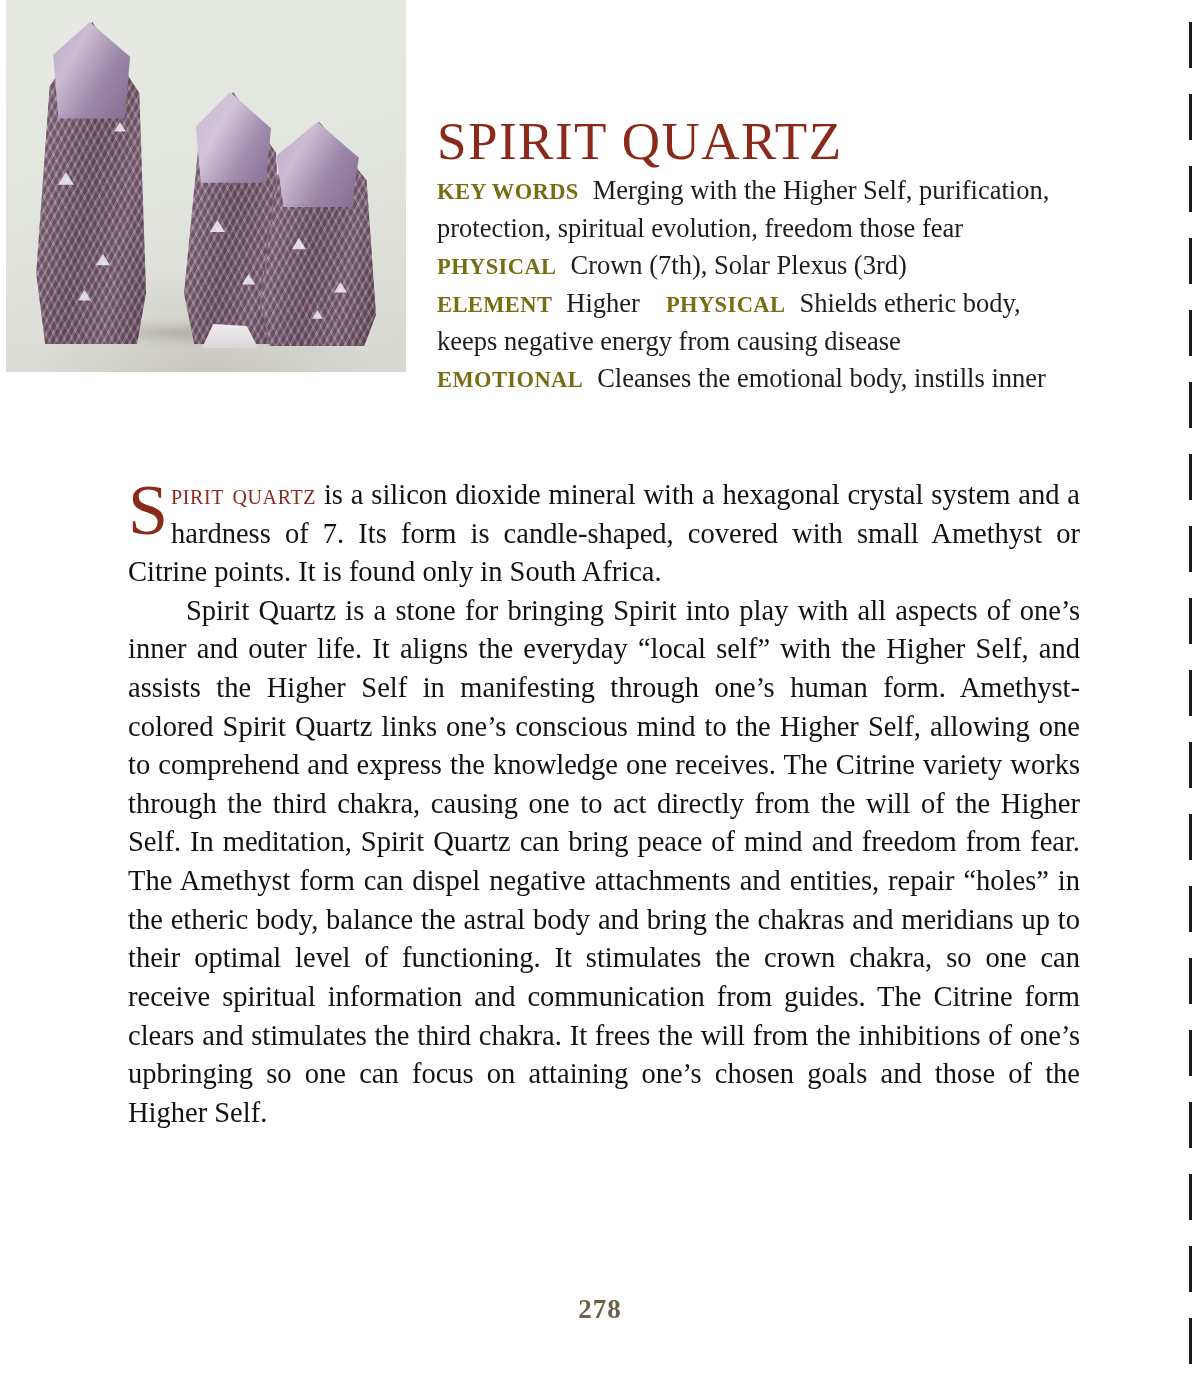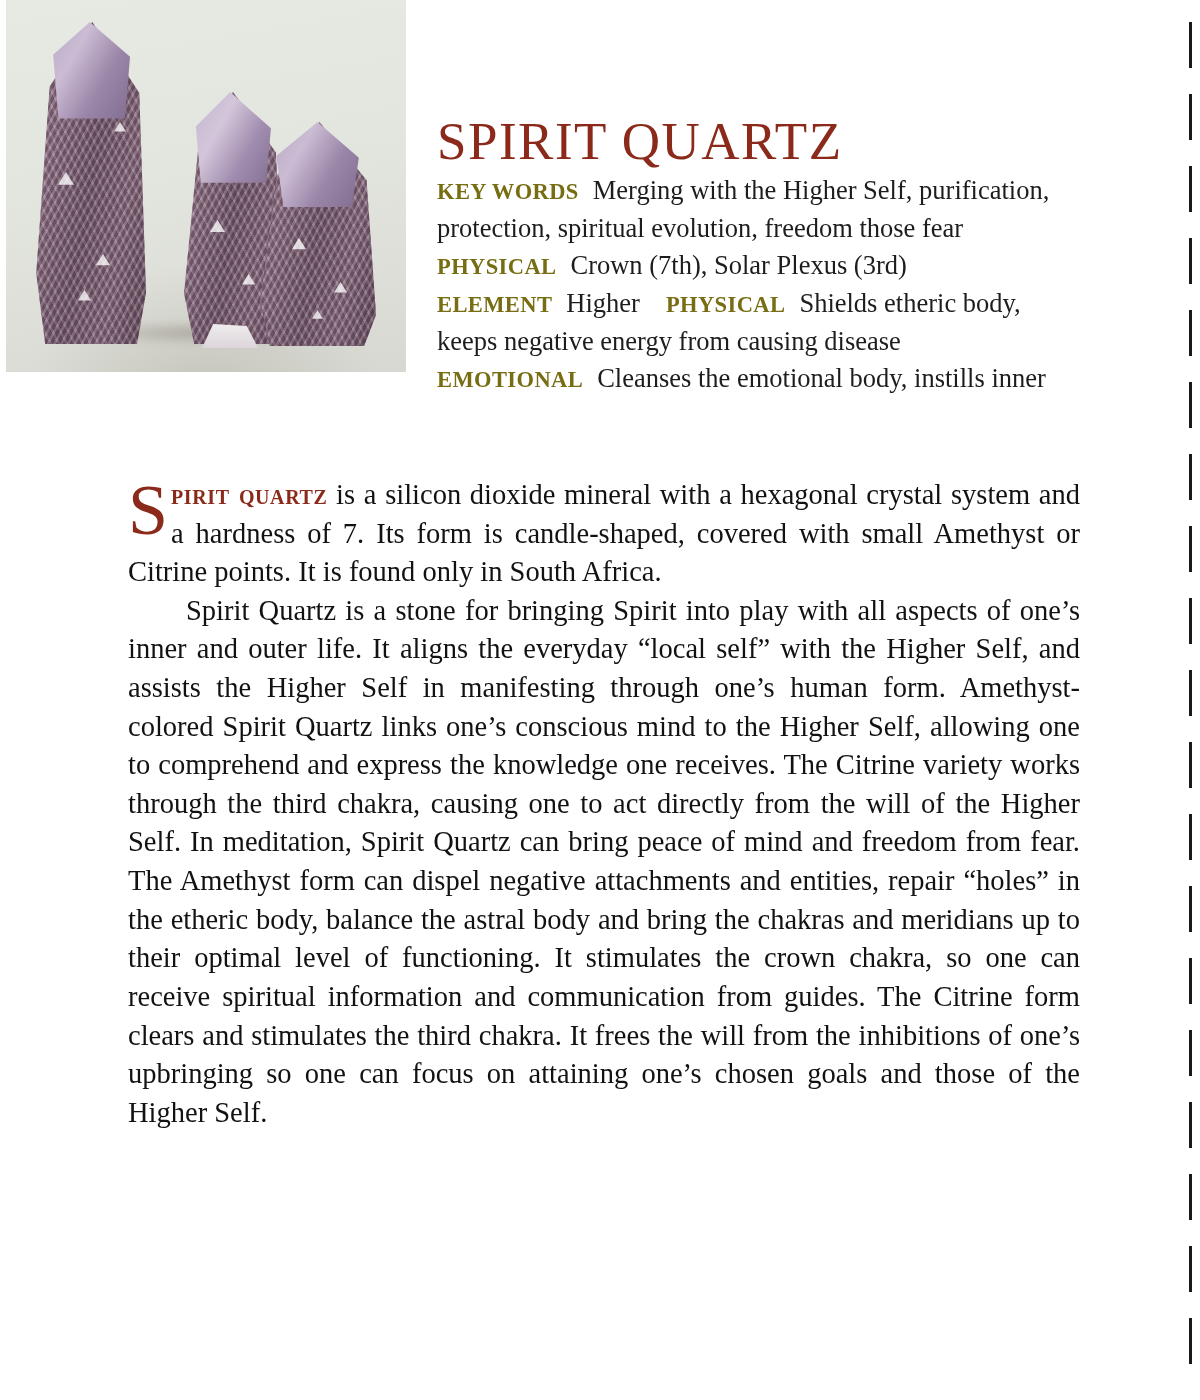--- a/index.html
+++ b/index.html
@@ -167,21 +167,20 @@
     line-height: 0.86;
     color: #8b2a1b;
     padding: 4px 2px 0 0;
     margin-right: 1px;
     font-family: "Liberation Serif", "DejaVu Serif", serif;
   }
   .smallcaps-red {
     color: #8b2a1b;
     font-variant: small-caps;
     letter-spacing: 0.6px;
-    font-weight: bold;
   }
 
   
   .folio {
     position: absolute;
     left: 0;
     top: 1294px;
     width: 1200px;
     text-align: center;
     font-size: 27px;
@@ -249,20 +248,21 @@
     <span class="lbl">ELEMENT</span><span class="gap"></span><span>Higher</span><span class="gap-wide"></span><span class="lbl">PHYSICAL</span><span class="gap"></span><span>Shields etheric body, keeps negative energy from causing disease</span><br>
     <span class="lbl">EMOTIONAL</span><span class="gap"></span><span>Cleanses the emotional body, instills inner</span>
   </div>
 
 
   <div class="body-col">
     <p><span class="dropcap">S</span><span class="smallcaps-red">pirit quartz</span><span> is a silicon dioxide mineral with a hexagonal crystal system and a hardness of 7. Its form is candle-shaped, covered with small Amethyst or Citrine points. It is found only in South Africa.</span></p>
     <p>Spirit Quartz is a stone for bringing Spirit into play with all aspects of one’s inner and outer life. It aligns the everyday “local self” with the Higher Self, and assists the Higher Self in manifesting through one’s human form. Amethyst-colored Spirit Quartz links one’s conscious mind to the Higher Self, allowing one to comprehend and express the knowledge one receives. The Citrine variety works through the third chakra, causing one to act directly from the will of the Higher Self. In meditation, Spirit Quartz can bring peace of mind and freedom from fear. The Amethyst form can dispel negative attachments and entities, repair “holes” in the etheric body, balance the astral body and bring the chakras and meridians up to their optimal level of functioning. It stimulates the crown chakra, so one can receive spiritual information and communication from guides. The Citrine form clears and stimulates the third chakra. It frees the will from the inhibitions of one’s upbringing so one can focus on attaining one’s chosen goals and those of the Higher Self.</p>
   </div>
 
+  <div class="folio">278</div>
 
   <div class="edge-ticks">
       <div class="tick" style="top: 22px;"></div>
       <div class="tick" style="top: 94px;"></div>
       <div class="tick" style="top: 166px;"></div>
       <div class="tick" style="top: 238px;"></div>
       <div class="tick" style="top: 310px;"></div>
       <div class="tick" style="top: 382px;"></div>
       <div class="tick" style="top: 454px;"></div>
       <div class="tick" style="top: 526px;"></div>

